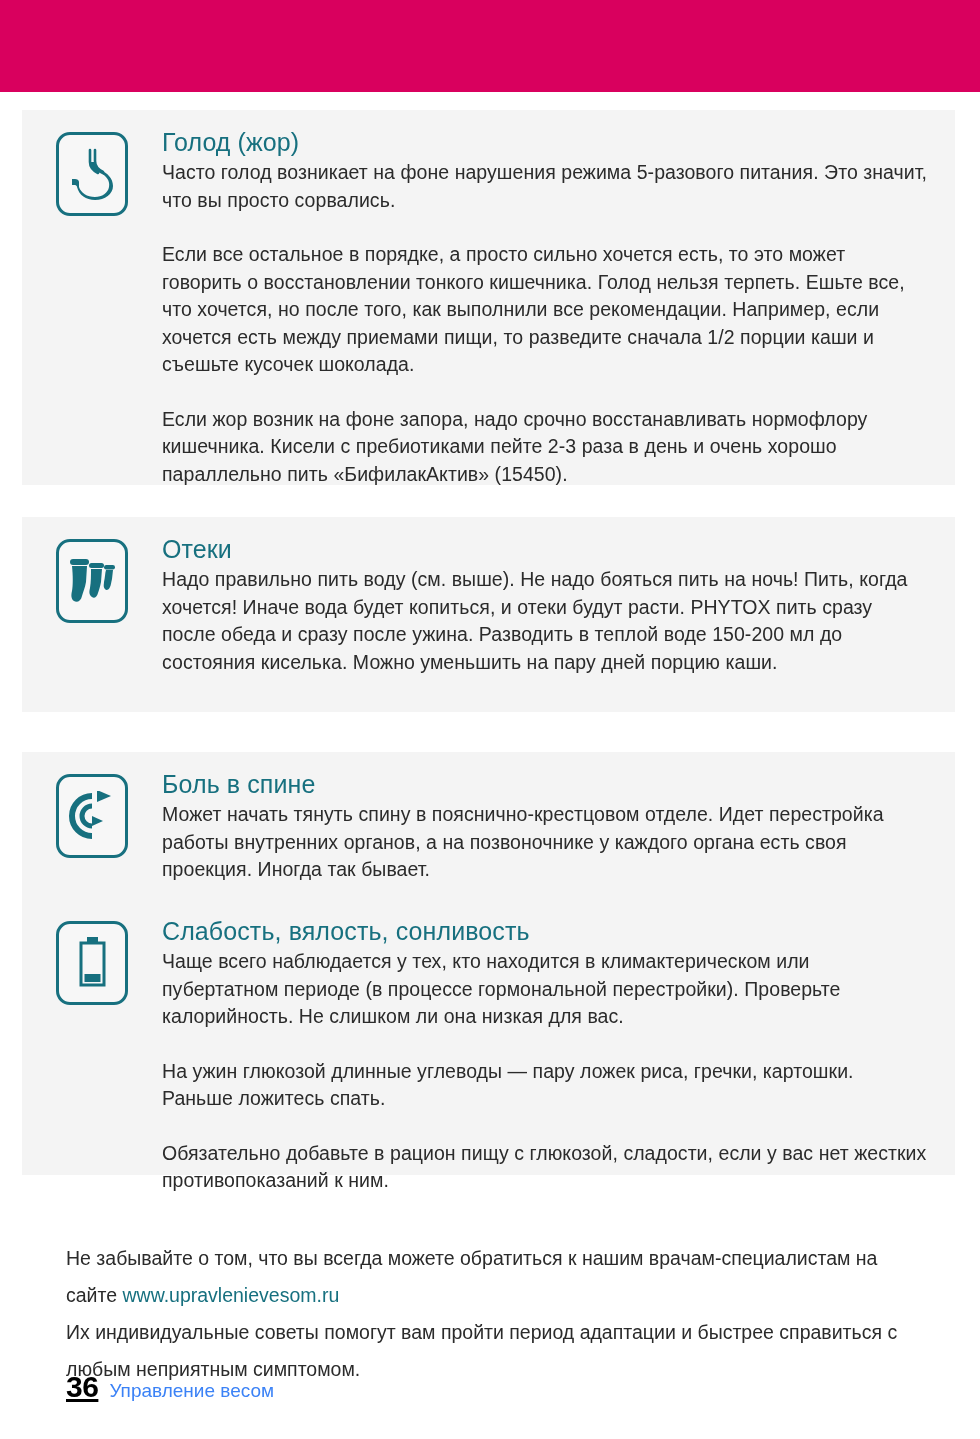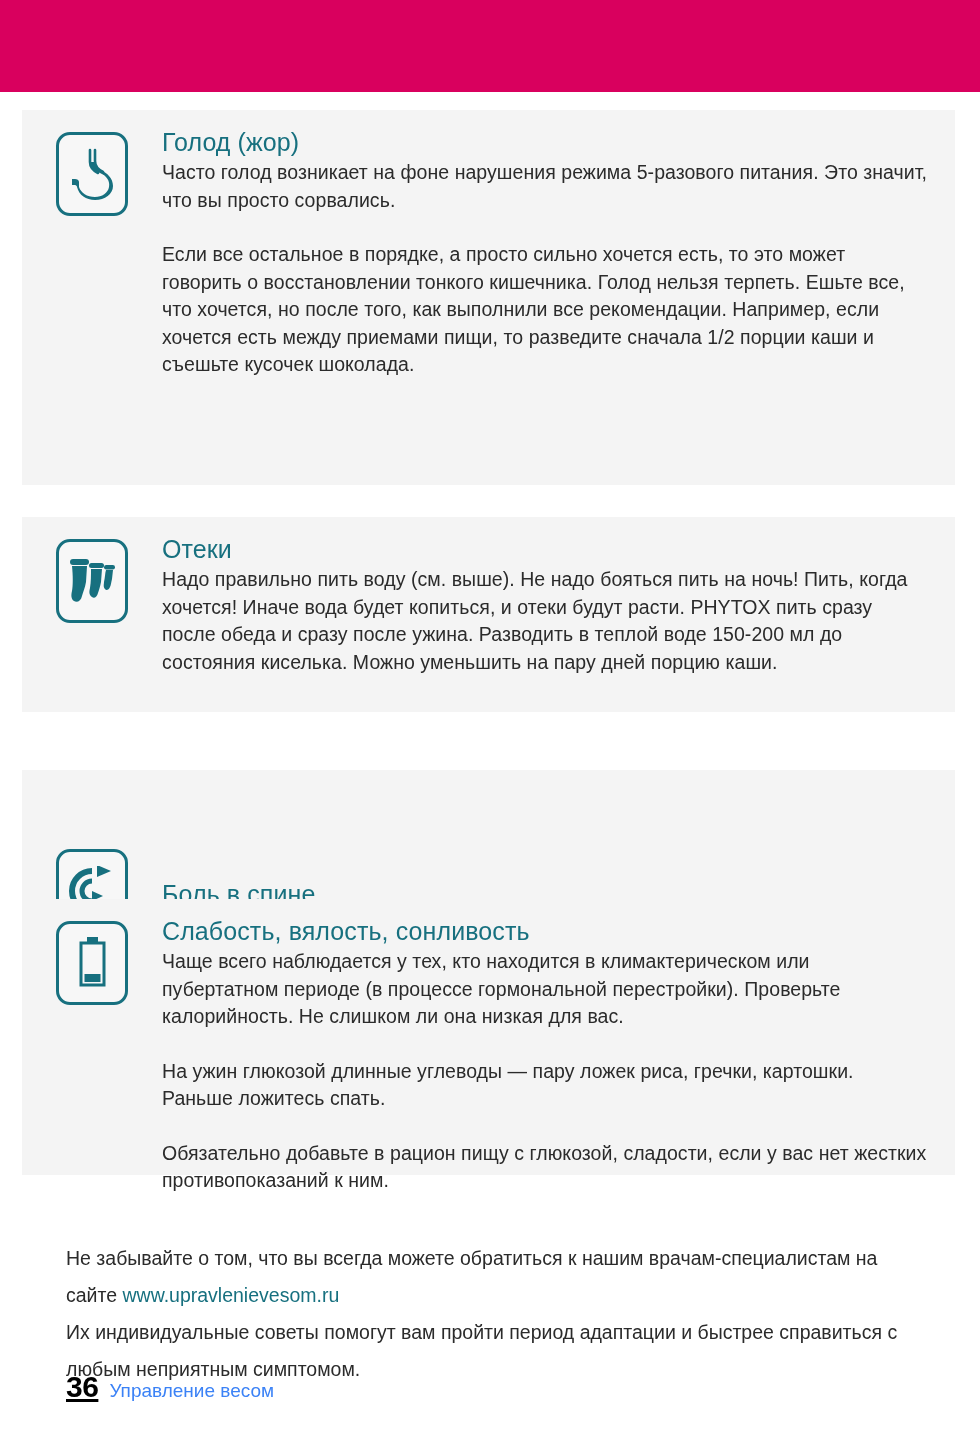--- a/index.html
+++ b/index.html
@@ -87,21 +87,21 @@
     line-height: 27.5px;
     color: #2b2b2b;
     margin: 0;
     letter-spacing: 0.05px;
   }
   .sec-para + .sec-para { margin-top: 27px; }
 
   
   #panel-hunger   { top: 18px;   height: 375px; }
   #panel-edema    { top: 425px;  height: 195px; justify-content: space-between; }
-  #panel-back     { top: 678px;  height: 163px; align-items: flex-end; }
+  #panel-back     { top: 660px;  height: 163px; }
   #panel-weakness { top: 807px;  height: 276px; }
 
   
   .footer-note {
     position: absolute;
     top: 1148px;
     left: 66px;
     width: 850px;
     font-size: 19.5px;
     line-height: 37px;
@@ -157,20 +157,21 @@
 
           <path d="M12 36 C19 39 33 39 43 35 C43 33 42 31 41 29
                    C34 33 20 33 12 31 Z" fill="#f7f7f7" opacity="0.0"></path>
         </svg>
       </div>
     </div>
     <div class="panel-text-col">
       <h2 class="sec-title">Голод (жор)</h2>
       <p class="sec-para">Часто голод возникает на фоне нарушения режима 5-разового питания. Это значит, что вы просто сорвались.</p>
       <p class="sec-para">Если все остальное в порядке, а просто сильно хочется есть, то это может говорить о восстановлении тонкого кишечника. Голод нельзя терпеть. Ешьте все, что хочется, но после того, как выполнили все рекомендации. Например, если хочется есть между приемами пищи, то разведите сначала 1/2 порции каши и съешьте кусочек шоколада.</p>
+      <p class="sec-para">Если жор возник на фоне запора, надо срочно восстанавливать нормофлору кишечника. Кисели с пребиотиками пейте 2-3 раза в день и очень хорошо параллельно пить «БифилакАктив» (15450).</p>
     </div>
   </section>
 
   <section class="panel" id="panel-edema">
     <div class="panel-icon-col">
       <div class="icon-frame">
         <svg width="50" height="54" viewBox="0 0 50 54" aria-hidden="true">
 
           <rect x="3" y="5" width="19" height="6" rx="3" fill="#17707f"></rect>
           <path d="M5 12 L20 12 L19 28 C18 34 16 38 15 42
@@ -203,20 +204,21 @@
           <path d="M25 5 A20 20 0 1 0 25 45" fill="none" stroke="#17707f" stroke-width="6" stroke-linecap="butt"></path>
           <polygon points="24,-1 24,11 38,5" fill="#17707f" transform="translate(6,0)"></polygon>
 
           <path d="M25 15 A10 10 0 1 0 25 35" fill="none" stroke="#17707f" stroke-width="5" stroke-linecap="butt"></path>
           <polygon points="22,12 22,22 33,17" fill="#17707f" transform="translate(3,13)"></polygon>
         </svg>
       </div>
     </div>
     <div class="panel-text-col">
       <h2 class="sec-title">Боль в спине</h2>
+      <p class="sec-para">Может начать тянуть спину в пояснично-крестцовом отделе. Идет перестройка работы внутренних органов, а на позвоночнике у каждого органа есть своя проекция. Иногда так бывает.</p>
     </div>
   </section>
 
   <section class="panel" id="panel-weakness">
     <div class="panel-icon-col">
       <div class="icon-frame">
         <svg width="40" height="56" viewBox="0 0 40 56" aria-hidden="true">
           <rect x="15" y="2" width="11" height="6" fill="#17707f"></rect>
           <rect x="9" y="8" width="23" height="42" fill="none" stroke="#17707f" stroke-width="3"></rect>
           <rect x="12.5" y="39" width="16" height="8" fill="#17707f"></rect>

